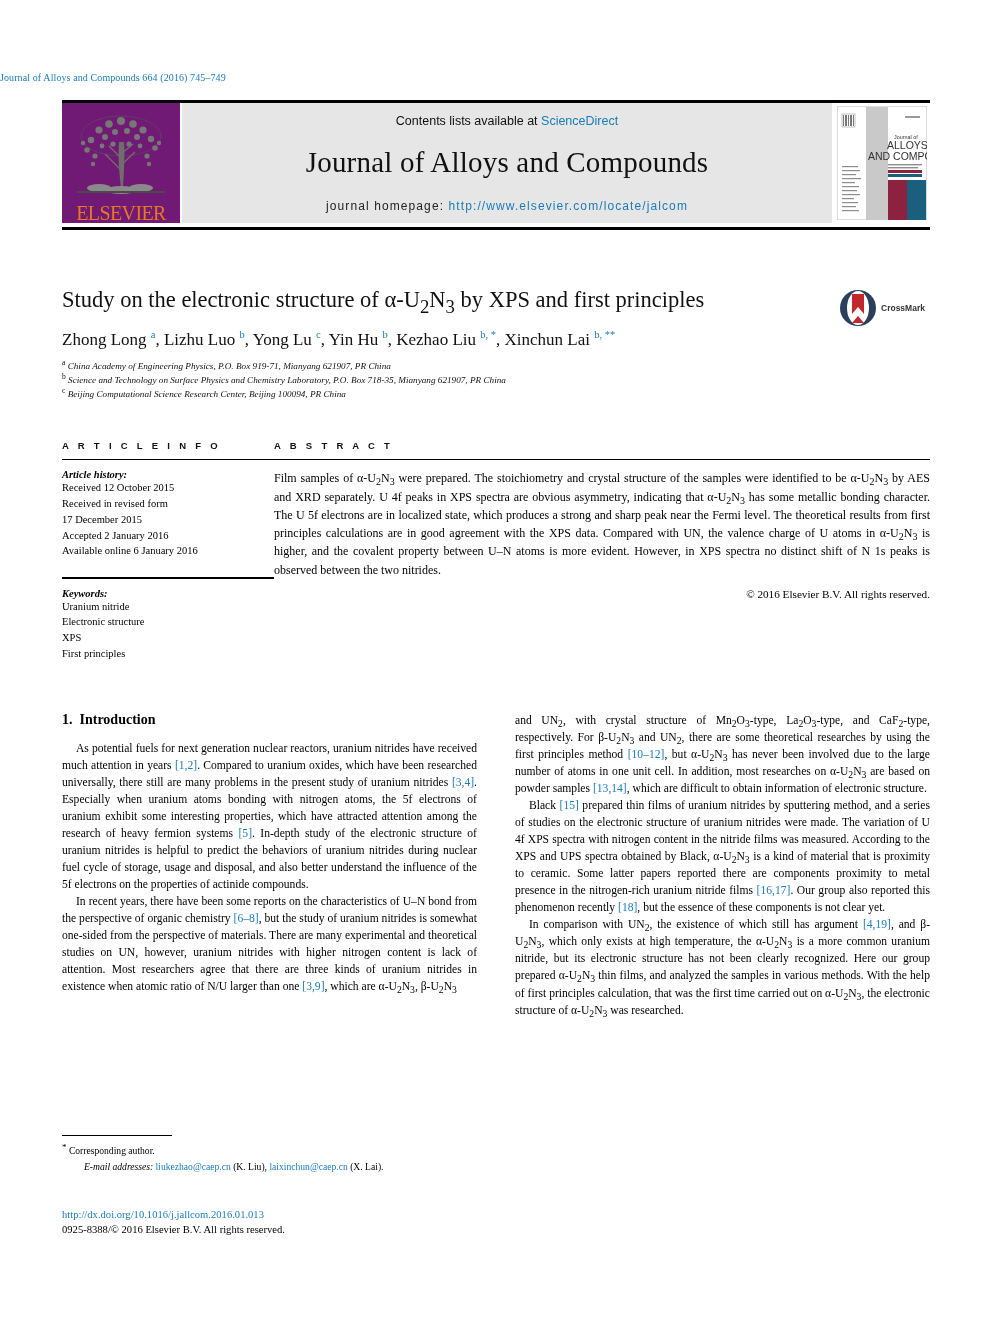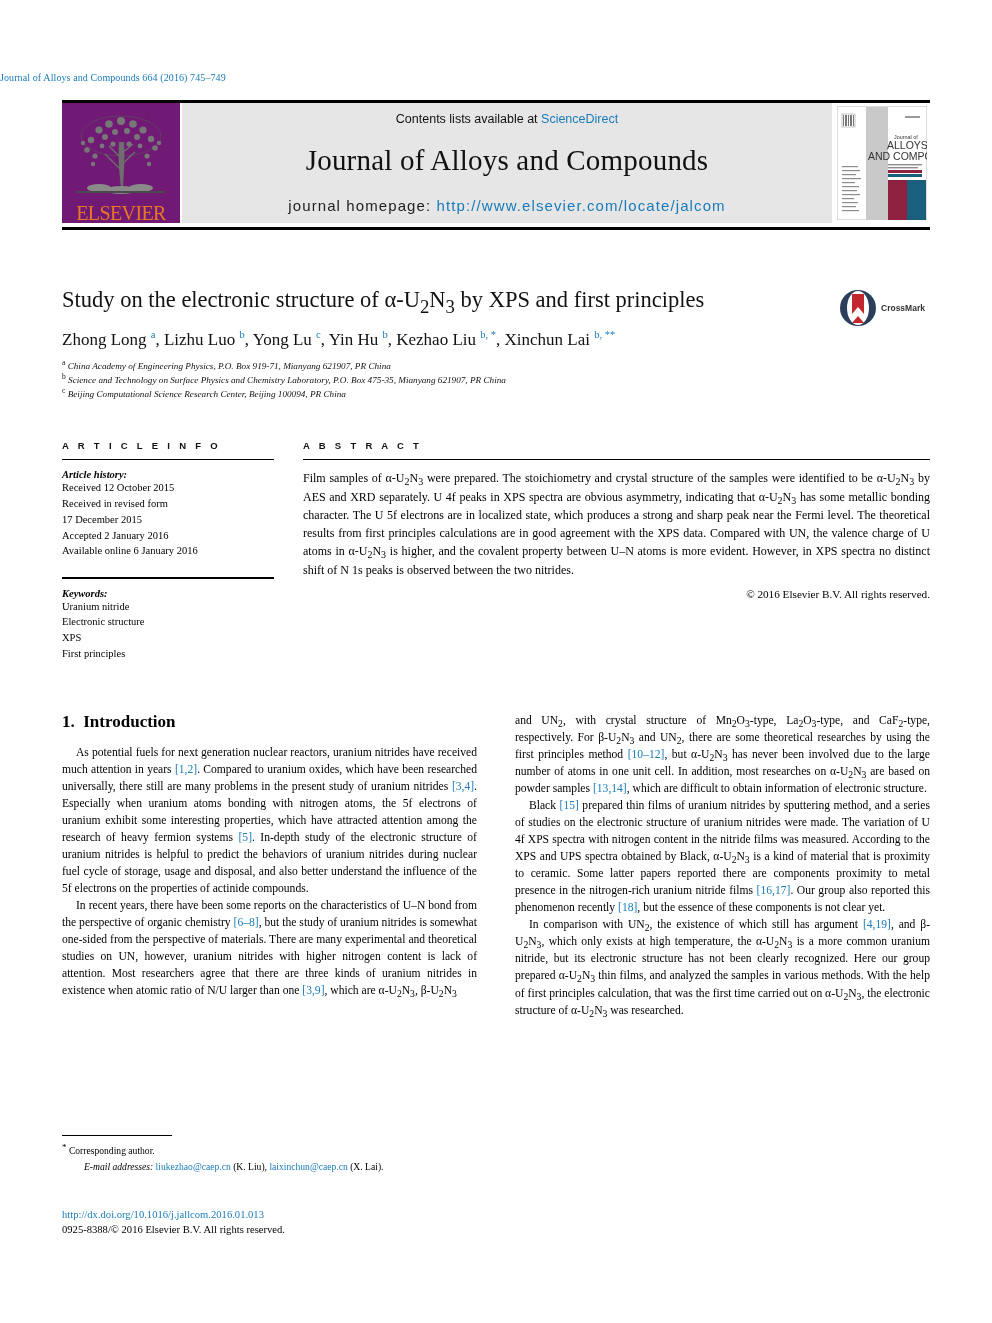--- a/index.html
+++ b/index.html
@@ -97,21 +97,21 @@
   .contents-line .sd { color: #1a7bb9; }
   .journal-title {
     font-family: "Liberation Serif", serif;
     font-size: 29px;
     color: #111;
     margin: 18px 0 20px 0;
     letter-spacing: .2px;
   }
   .homepage-line {
     font-family: "Liberation Sans", sans-serif;
-    font-size: 15px;
+    font-size: 12px;
     letter-spacing: 1.1px;
     color: #222;
     margin-bottom: 6px;
   }
   .homepage-line .url { color: #1a7bb9; }
   .cover-box {
     flex: 0 0 96px;
     width: 96px;
     display: flex;
     align-items: center;
@@ -169,21 +169,21 @@
 
   
   .infoblock {
     position: absolute;
     top: 440px;
     left: 62px;
     width: 868px;
     display: flex;
   }
   .col-info { width: 212px; flex: 0 0 212px; }
-  .col-abs  { flex: 1 1 auto; margin-left: 29px; }
+  .col-abs  { flex: 1 1 auto; }
   .sec-head {
     font-family: "Liberation Sans", sans-serif;
     font-size: 9.5px;
     font-weight: bold;
     letter-spacing: 3.3px;
     color: #111;
     margin-bottom: 8px;
   }
   .hr-thin { height: 1.4px; background: #000; margin-bottom: 9px; }
   .hr-thin.narrow { width: 212px; }
@@ -207,21 +207,21 @@
     top: 712px;
     left: 62px;
     width: 868px;
     display: flex;
     gap: 38px;
   }
   .bodycol { width: 415px; flex: 0 0 415px; }
   .sect-title {
     font-family: "Liberation Serif", serif;
     font-weight: bold;
-    font-size: 17px;
+    font-size: 14px;
     margin: 0 0 12px 0;
   }
   .para {
     font-size: 11.6px;
     line-height: 1.47;
     text-align: justify;
     text-indent: 14px;
     margin: 0 0 0 0;
     hyphens: auto;
   }
@@ -383,21 +383,21 @@
       <span><span>Zhong Long</span> <sup>a</sup></span>,
       <span><span>Lizhu Luo</span> <sup>b</sup></span>,
       <span><span>Yong Lu</span> <sup>c</sup></span>,
       <span><span>Yin Hu</span> <sup>b</sup></span>,
       <span><span>Kezhao Liu</span> <sup>b, *</sup></span>,
       <span><span>Xinchun Lai</span> <sup>b, **</sup></span>
     </div>
 
     <div class="affils">
       <div><sup>a</sup> <span>China Academy of Engineering Physics, P.O. Box 919-71, Mianyang 621907, PR China</span></div>
-      <div><sup>b</sup> <span>Science and Technology on Surface Physics and Chemistry Laboratory, P.O. Box 475-35, Mianyang 621907, PR China</span></div>
+      <div><sup>b</sup> <span>Science and Technology on Surface Physics and Chemistry Laboratory, P.O. Box 718-35, Mianyang 621907, PR China</span></div>
       <div><sup>c</sup> <span>Beijing Computational Science Research Center, Beijing 100094, PR China</span></div>
     </div>
   </div>
 
   <div class="infoblock">
 
     <div class="col-info">
       <div class="sec-head">A R T I C L E   I N F O</div>
       <div class="hr-thin narrow"></div>
       <div class="info-sub">Article history:</div>

